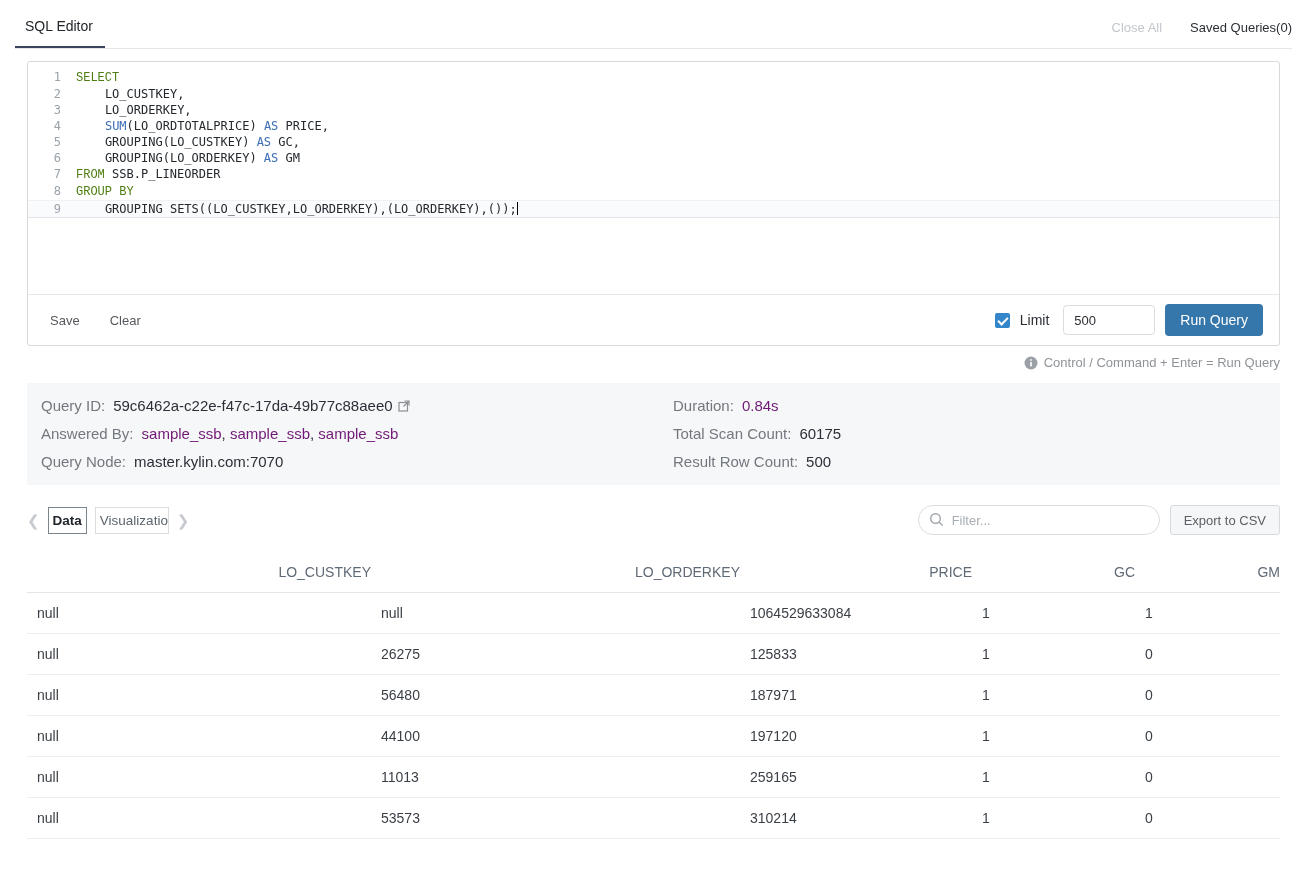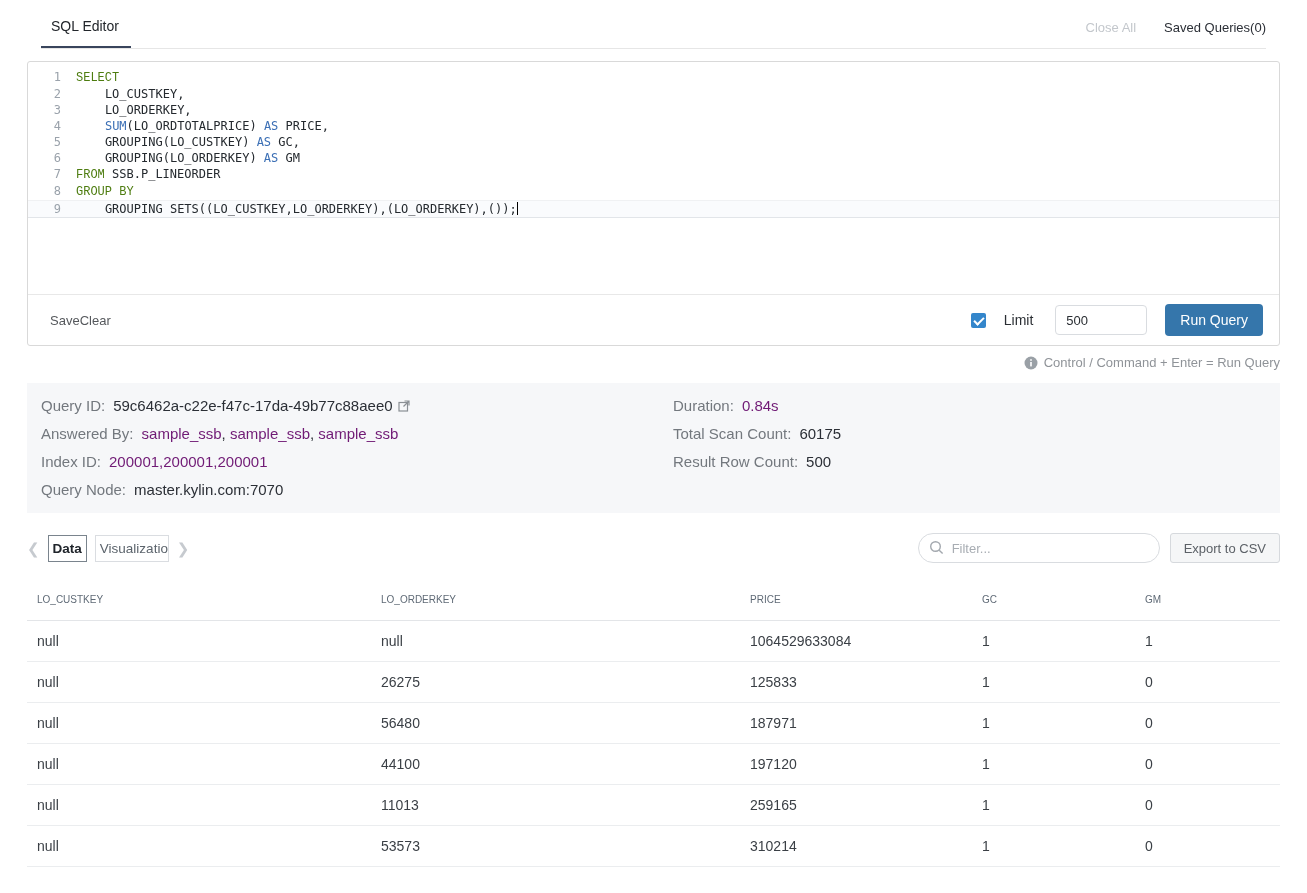--- a/index.html
+++ b/index.html
@@ -1,20 +1,20 @@
 <!DOCTYPE html>
 <html><head>
 <meta charset="utf-8">
 <style>
   * { box-sizing: border-box; margin: 0; padding: 0; }
   body { font-family: "Liberation Sans", sans-serif; background: #fff; color: #262626; }
   .page { width: 1307px; height: 893px; background: #fff; overflow: hidden; position: relative; }
 
   
-  .topbar { margin: 0 41px; display: flex; justify-content: space-between; align-items: flex-end;
+  .topbar { margin: 0 15px; display: flex; justify-content: space-between; align-items: flex-end;
             border-bottom: 1px solid #e6e6e6; padding-top: 18px; }
   .tab-active { font-size: 14px; color: #22262b; padding: 0 12px 12px 10px; border-bottom: 2px solid #39455c; cursor: pointer; }
   .topbar-right { display: flex; gap: 28px; padding-bottom: 13px; font-size: 13px; align-items: center; }
   .close-all { color: #c3c7cc; cursor: default; }
   .saved-queries { color: #2b2f36; cursor: pointer; }
 
   
   .editor-card { margin: 12px 27px 0; border: 1px solid #d9d9d9; border-radius: 3px; }
   .code-area { padding-top: 7px; height: 232px; cursor: text; overflow: hidden;
                font-family: "DejaVu Sans Mono", monospace; font-size: 12px; line-height: 16px; }
@@ -22,23 +22,23 @@
   .line-num { width: 48px; padding-right: 15px; text-align: right; color: #9aa2ab; flex: none; }
   .line-text { flex: 1; color: #24292e; }
   .tok-k { color: #4d7c0f; font-family: Liberation Mono, monospace; }
   .tok-f { color: #3b6fb5; }
   .tok-p { color: #24292e; }
   .code-line.active { background: #fafbfd; border-top: 1px solid #f0f1f3; border-bottom: 1px solid #e2e5e9; }
   .cursor { display: inline-block; width: 1px; height: 13px; background: #000; vertical-align: -2px; }
 
   .editor-footer { border-top: 1px solid #e8e8e8; height: 51px; display: flex; align-items: center;
                    justify-content: space-between; padding: 0 16px 0 22px; }
-  .footer-left { display: flex; }
+  .footer-left { display: flex; gap: 30px; }
   .link-btn { font-size: 13px; color: #55585c; cursor: pointer; }
-  .footer-right { display: flex; align-items: center; gap: 18px; }
+  .footer-right { display: flex; align-items: center; gap: 10px; }
   .checkbox { width: 15px; height: 15px; background: #3486cb; border-radius: 2px; position: relative; cursor: pointer; }
   .checkbox::after { content: ""; position: absolute; left: 5px; top: 2px; width: 4px; height: 8px;
                      border: solid #fff; border-width: 0 2px 2px 0; transform: rotate(45deg); }
   .limit-label { font-size: 14px; color: #2a2e33; margin-right: 4px; }
   .limit-input { width: 92px; height: 30px; border: 1px solid #d9dce0; border-radius: 4px; padding: 0 10px;
                  font-size: 13px; color: #2a2e33; outline: none; font-family: "Liberation Sans", sans-serif; }
   .run-btn { height: 32px; padding: 0 15px; background: #3576ab; color: #fff; border: none; border-radius: 4px;
              font-size: 14px; cursor: pointer; font-family: "Liberation Sans", sans-serif; }
 
   
@@ -67,21 +67,21 @@
   .filter-box { position: relative; width: 242px; }
   .filter-input { width: 100%; height: 30px; border: 1px solid #d9dce0; border-radius: 15px; padding: 0 12px 0 33px;
                   font-size: 13px; color: #15803d; outline: none; font-family: "Liberation Sans", sans-serif; }
   .filter-input::placeholder { color: #a8adb3; }
   .search-icon { position: absolute; left: 11px; top: 7px; }
   .export-btn { height: 30px; padding: 0 13px; background: #f5f6f7; border: 1px solid #d6d9dd; border-radius: 3px;
                 font-size: 13px; color: #5c6167; cursor: pointer; font-family: "Liberation Sans", sans-serif; }
 
   
   .data-table { margin: 17px 27px 0; width: 1253px; border-collapse: collapse; table-layout: fixed; }
-  .data-table th { text-align: left; font-weight: 400; color: #5f6a76; font-size: 10px; height: 40px;
+  .data-table th { text-align: right; font-weight: 400; color: #5f6a76; font-size: 14px; height: 40px;
                    padding-left: 10px; border-bottom: 1px solid #e3e5e8; cursor: pointer; }
   .data-table td { font-size: 14px; color: #3a3f45; height: 41px; padding-left: 10px; border-bottom: 1px solid #ebedef; }
 </style>
 </head>
 <body>
 
 <div class="page">
 
   <div class="topbar">
     <div class="tab-active">SQL Editor</div>
@@ -137,24 +137,20 @@
         <span class="ext-icon">
           <svg width="12" height="12" viewBox="0 0 12 12" fill="none" stroke="#8a8f94" stroke-width="1.2">
               <rect x="1" y="2.5" width="8.5" height="8.5"></rect>
               <path d="M6.5 1h4.5v4.5M11 1L5.5 6.5"></path>
             </svg>
         </span>
       </div>
       <div class="info-row">
         <span class="info-label">Answered By:</span>
         <span class="info-value" id="answered-by"><span class="link">sample_ssb</span>, <span class="link">sample_ssb</span>, <span class="link">sample_ssb</span></span>
-      </div>
-      <div class="info-row">
-        <span class="info-label">Index ID:</span>
-        <span class="link">200001,200001,200001</span>
       </div>
       <div class="info-row">
         <span class="info-label">Query Node:</span>
         <span class="info-value">master.kylin.com:7070</span>
       </div>
     </div>
     <div class="info-right">
       <div class="info-row">
         <span class="info-label">Duration:</span>
         <span class="link">0.84s</span>

